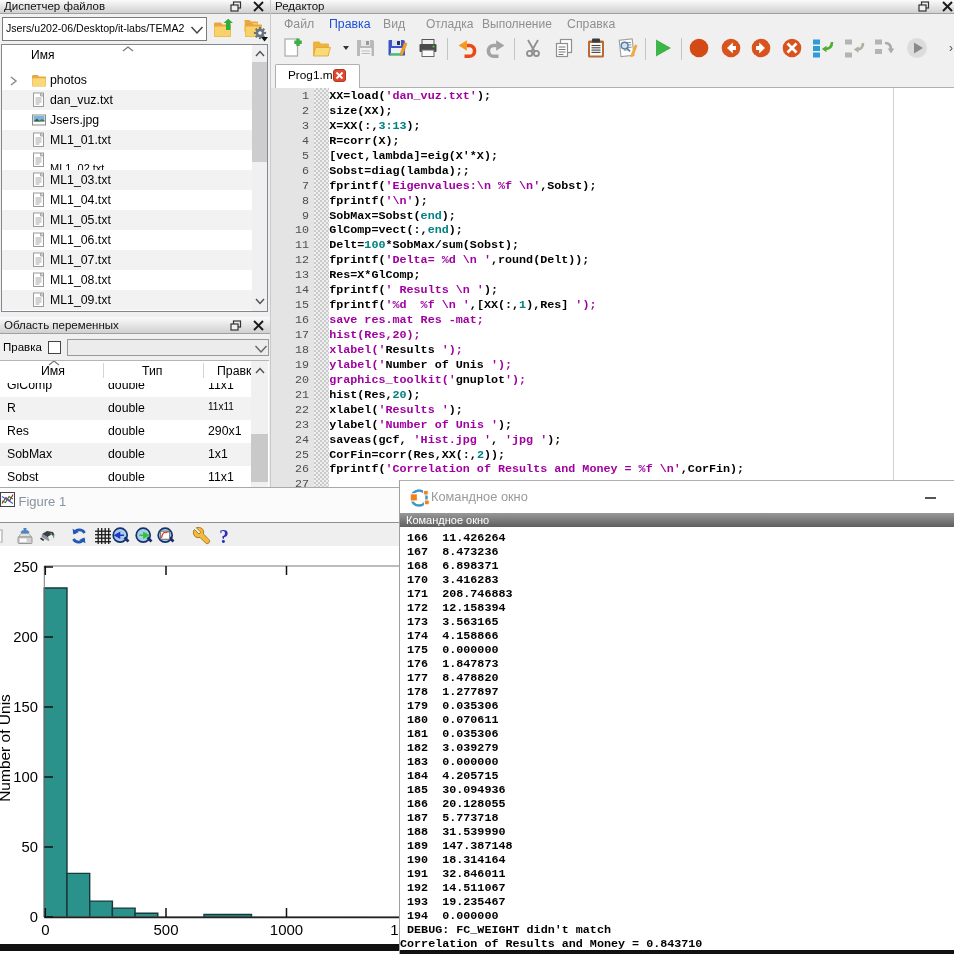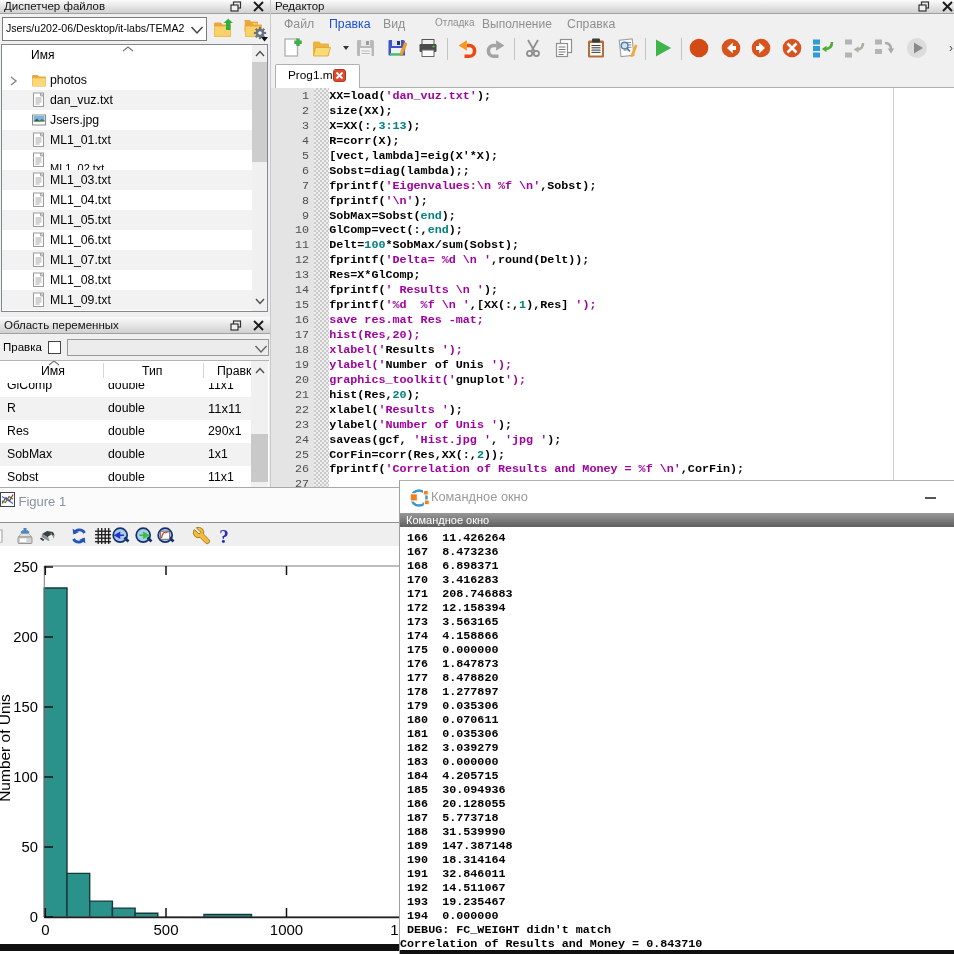--- a/index.html
+++ b/index.html
@@ -253,21 +253,21 @@
     </div>
     <div class="ab" style="left:0;top:43px;width:269px;height:128px;background:#fff;border:1px solid #b5b5b5;border-left:none;border-right:none;overflow:hidden">
       <div class="ab" style="left:0;top:13px;width:225px;height:23px;padding-left:11px;">
         <span class="ab" style="left:7px;top:4px;font-size:12.3px">GlComp</span>
         <span class="ab" style="left:108px;top:4px;font-size:12.3px">double</span>
         <span class="ab" style="left:208px;top:4px;font-size:12.3px">11x1</span>
       </div>
       <div class="ab" style="left:0;top:36px;width:251px;height:23px;background:#f2f2f2">
         <span class="ab" style="left:7px;top:4px;font-size:12.3px">R</span>
         <span class="ab" style="left:108px;top:4px;font-size:12.3px">double</span>
-        <span class="ab" style="left:208px;top:4px;font-size:13px">11x11</span>
+        <span class="ab" style="left:208px;top:4px;font-size:10px">11x11</span>
       </div>
       <div class="ab" style="left:0;top:59px;width:251px;height:23px;">
         <span class="ab" style="left:7px;top:4px;font-size:12.3px">Res</span>
         <span class="ab" style="left:108px;top:4px;font-size:12.3px">double</span>
         <span class="ab" style="left:208px;top:4px;font-size:12.3px">290x1</span>
       </div>
       <div class="ab" style="left:0;top:82px;width:251px;height:23px;background:#f2f2f2">
         <span class="ab" style="left:7px;top:4px;font-size:12.3px">SobMax</span>
         <span class="ab" style="left:108px;top:4px;font-size:12.3px">double</span>
         <span class="ab" style="left:208px;top:4px;font-size:12.3px">1x1</span>
@@ -308,21 +308,21 @@
           <g stroke="#1a1a1a" stroke-width="1.9">
             <line x1="1" y1="1" x2="10" y2="10"></line>
             <line x1="10" y1="1" x2="1" y2="10"></line>
           </g>
         </svg></span>
     </div>
     <div class="ab" style="left:0;top:14px;width:684px;height:19px">
       <span class="ab" style="left:13px;top:3px;font-size:12.3px;color:#8f8f8f">Файл</span>
       <span class="ab" style="left:58px;top:3px;font-size:12.3px;color:#1d4ed8">Правка</span>
       <span class="ab" style="left:112px;top:3px;font-size:12.3px;color:#8f8f8f">Вид</span>
-      <span class="ab" style="left:164px;top:3px;font-size:10px;color:#8f8f8f">Отладка</span>
+      <span class="ab" style="left:155px;top:3px;font-size:12px;color:#8f8f8f">Отладка</span>
       <span class="ab" style="left:211px;top:3px;font-size:12px;color:#8f8f8f">Выполнение</span>
       <span class="ab" style="left:296px;top:3px;font-size:12.3px;color:#8f8f8f">Справка</span>
     </div>
     <div class="ab" style="left:0;top:33px;width:684px;height:30px">
       <span class="ab" style="left:11px;top:4px"><svg width="22" height="22" viewBox="0 0 22 22" style="">
           <rect x="3" y="2" width="12.5" height="17" fill="#fff" stroke="#b0b0b0" stroke-width="1.3"></rect>
           <path d="M16 1.5 L16 9 M12.3 5.2 L19.8 5.2" stroke="#3fae49" stroke-width="3.4"></path>
         </svg></span>
       <span class="ab" style="left:40px;top:4px"><svg width="22" height="22" viewBox="0 0 22 22" style="">
           <path d="M2 6 L2 18 Q2 19 3 19 L17 19 Q18 19 18 18 L18 7.5 Q18 6.5 17 6.5 L10 6.5 L8.3 4.5 L3 4.5 Q2 4.5 2 6Z" fill="#eeb33f"></path>

